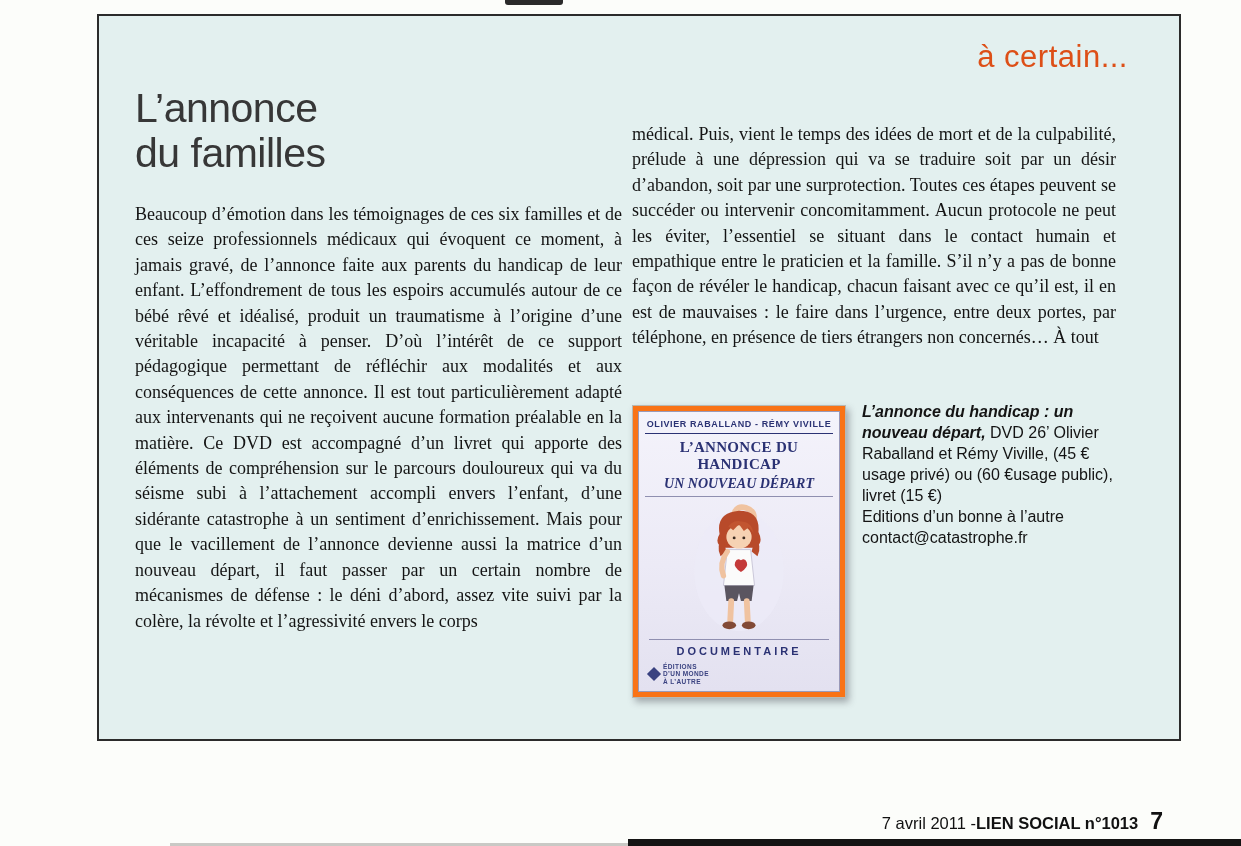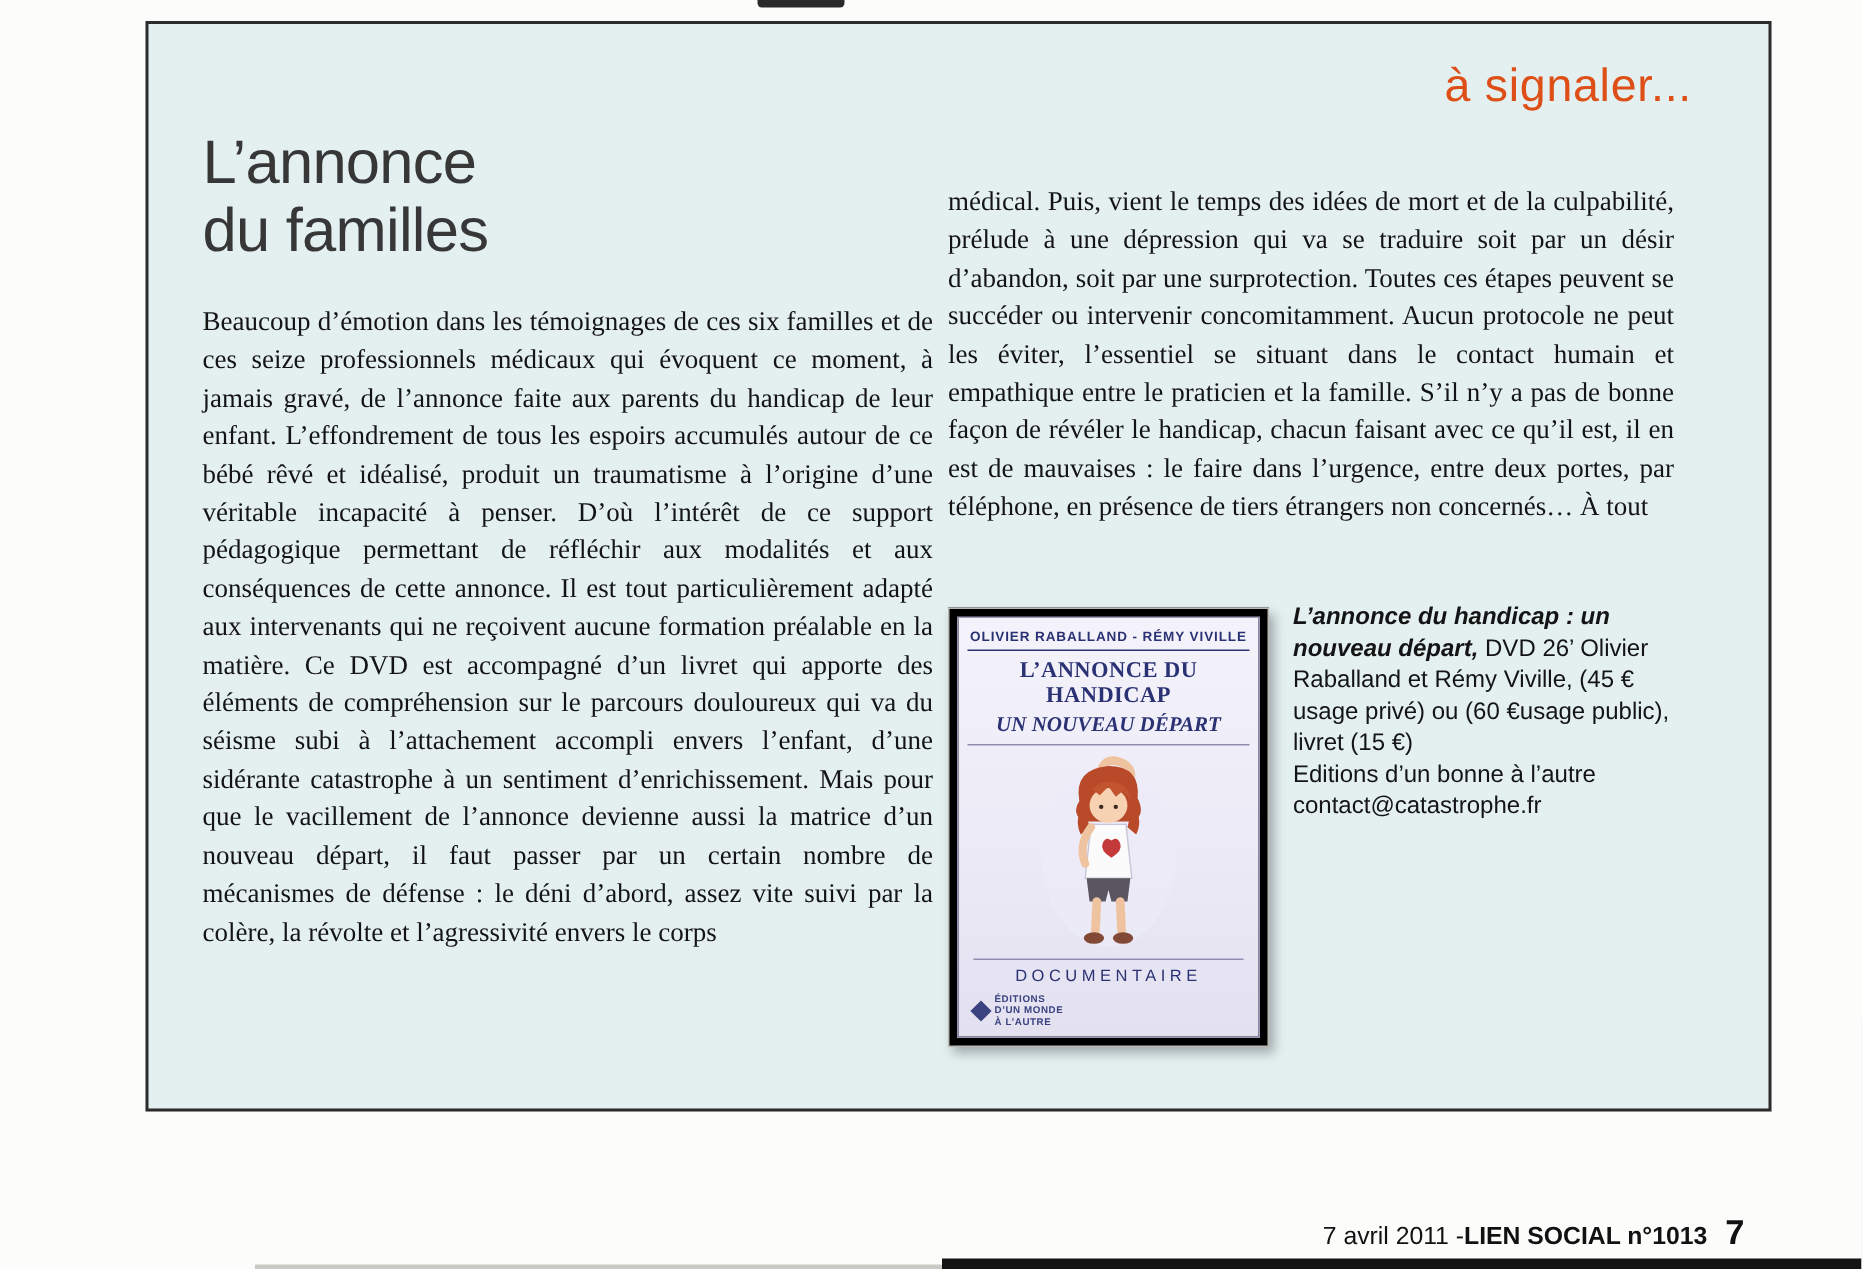--- a/index.html
+++ b/index.html
@@ -58,21 +58,21 @@
     color:#141414;
   }
   .col-left .body-text { margin-top:26px; }
 
   .dvd-block { margin-top:6px; }
 
   .dvd-photo {
     float:left;
     width:214px;
     margin:4px 16px 0 0;
-    background:#000000;
+    background:#f97316;
     border:1px solid #b9b9b2;
     padding:5px;
     box-shadow:3px 4px 7px rgba(60,60,70,0.40);
   }
   .dvd-cover-inner {
     background:linear-gradient(180deg,#f4f3fb 0%, #eceaf6 55%, #e3e1f0 100%);
     border:1px solid #9a99b8;
     padding:7px 6px 6px 6px;
     text-align:center;
     color:#2b3274;
@@ -96,21 +96,21 @@
     font-size:14px; font-weight:700; font-style:italic;
     text-transform:uppercase;
     margin-top:3px;
     padding-bottom:4px;
     border-bottom:1px solid #8f8fb0;
   }
   .dvd-art { height:136px; margin:4px auto 2px auto; width:128px; }
   .dvd-art svg { width:100%; height:100%; }
   .dvd-genre {
     font-family:"Liberation Sans", sans-serif;
-    font-size:11px; font-weight:400;
+    font-size:11px; font-weight:700;
     letter-spacing:3px;
     border-top:1px solid #8f8fb0;
     padding-top:5px;
     margin:0 4px;
   }
   .dvd-publisher {
     display:flex; align-items:center; gap:4px;
     margin-top:6px; padding:0 4px;
     text-align:left;
     font-family:"Liberation Sans", sans-serif;
@@ -140,21 +140,21 @@
 </style>
 </head>
 <body>
 
 <div class="page">
 
   <div class="scan-top-mark"></div>
 
   <div class="panel">
 
-    <div class="badge">à signaler...</div>
+    <div class="badge">à certain...</div>
 
     <div class="columns">
 
       <div class="col-left">
         <h1 class="title">
           <span class="title-line">L’annonce</span>
           <span class="title-line">du familles</span>
         </h1>
         <p class="body-text">Beaucoup d’émotion dans les témoignages de ces six familles et de ces seize professionnels médicaux qui évoquent ce moment, à jamais gravé, de l’annonce faite aux parents du handicap de leur enfant. L’effondrement de tous les espoirs accumulés autour de ce bébé rêvé et idéalisé, produit un traumatisme à l’origine d’une véritable incapacité à penser. D’où l’intérêt de ce support pédagogique permettant de réfléchir aux modalités et aux conséquences de cette annonce. Il est tout particulièrement adapté aux intervenants qui ne reçoivent aucune formation préalable en la matière. Ce DVD est accompagné d’un livret qui apporte des éléments de compréhension sur le parcours douloureux qui va du séisme subi à l’attachement accompli envers l’enfant, d’une sidérante catastrophe à un sentiment d’enrichissement. Mais pour que le vacillement de l’annonce devienne aussi la matrice d’un nouveau départ, il faut passer par un certain nombre de mécanismes de défense : le déni d’abord, assez vite suivi par la colère, la révolte et l’agressivité envers le corps</p>
       </div>

